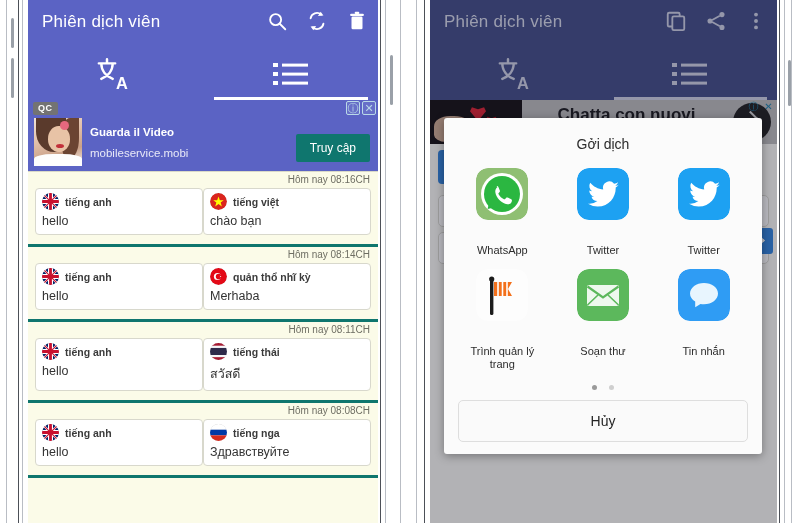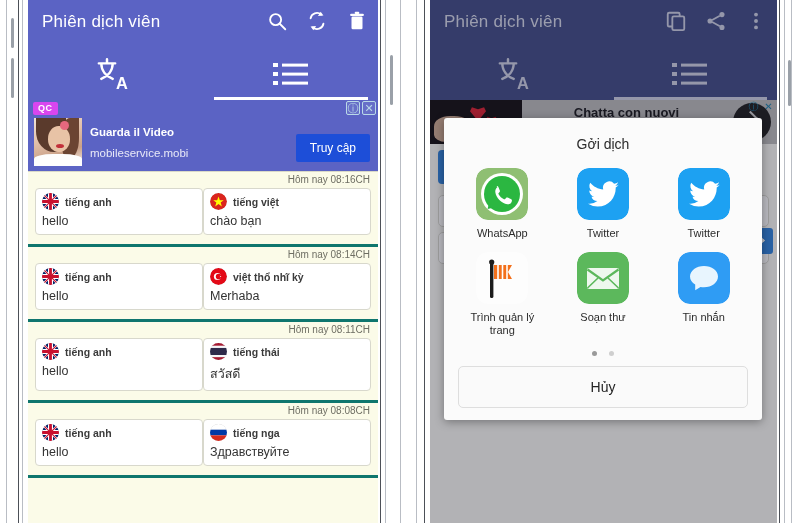--- a/index.html
+++ b/index.html
@@ -49,21 +49,21 @@
   .tab-underline { position: absolute; left: 6%; right: 6%; bottom: 0; height: 3px; background: #ffffff; }
   .tabs.rt .tab-underline { background: #c9ccdf; }
 
   
   .ad {
     position: relative; height: 72px; background: #5b63c4;
     border-bottom: 1px solid #d9d9c8;
   }
   .ad-qc {
     position: absolute; left: 5px; top: 2px;
-    background: #d946ef; color: #ffffff; font-size: 9px; font-weight: bold;
+    background: #737373; color: #ffffff; font-size: 9px; font-weight: bold;
     padding: 1px 5px 2px; border-radius: 2px; letter-spacing: .5px;
   }
   .ad-ctrl { position: absolute; right: 2px; top: 1px; display: flex; gap: 2px; }
   .ad-ctrl span {
     width: 14px; height: 14px; font-size: 11px; line-height: 13px; text-align: center;
     color: #b9d9e8; border: 1px solid #b9d9e8; border-radius: 2px; background: rgba(255,255,255,.08);
   }
   .ad-thumb {
     position: absolute; left: 6px; top: 18px; width: 48px; height: 48px;
     background: linear-gradient(160deg,#f0e2d6 0%,#e2bfa8 40%,#caa188 70%,#f7f2ef 100%);
@@ -71,21 +71,21 @@
   }
   .ad-thumb .hair { position: absolute; left: 2px; top: 0; width: 30px; height: 34px; background: #5a3a2c; border-radius: 0 0 40% 60%; }
   .ad-thumb .hair2 { position: absolute; right: 3px; top: 0; width: 18px; height: 40px; background: #6b4432; border-radius: 50% 0 50% 40%; }
   .ad-thumb .face { position: absolute; left: 14px; top: 8px; width: 22px; height: 26px; background: #e8c3a6; border-radius: 48%; }
   .ad-thumb .lips { position: absolute; left: 22px; top: 26px; width: 8px; height: 4px; background: #c2303a; border-radius: 50%; }
   .ad-thumb .flower { position: absolute; left: 26px; top: 3px; width: 9px; height: 9px; background: #e6687e; border-radius: 50%; }
   .ad-thumb .shoulder { position: absolute; left: 0; bottom: 0; width: 48px; height: 12px; background: #fdfdfd; border-radius: 40% 40% 0 0; }
   .ad-title { position: absolute; left: 62px; top: 26px; font-size: 11.5px; color: #ffffff; font-weight: bold; }
   .ad-url   { position: absolute; left: 62px; top: 47px; font-size: 11.5px; color: #e8e9f7; }
   .ad-cta {
-    position: absolute; right: 8px; top: 34px; background: #1d4ed8; color: #ffffff;
+    position: absolute; right: 8px; top: 34px; background: #0f766e; color: #ffffff;
     font-size: 12px; padding: 7px 14px; border-radius: 2px; white-space: nowrap;
   }
 
   
   .history { background: #fbfbe8; }
   .hgroup { padding: 0 0 2px; border-bottom: 3px solid #0f766e; }
   .hstamp { text-align: right; padding: 2px 8px 3px 0; font-size: 10px; color: #6e6e63; }
   .hrow { display: flex; padding: 0 7px 7px; justify-content: center; }
   .hcard {
     flex: 1; background: #ffffff; border: 1px solid #d8d8cc; border-radius: 4px;
@@ -99,21 +99,21 @@
   .htext { margin-top: 4px; font-size: 12.5px; color: #333333; }
 
   
   .rt-bg { position: relative; background: #f2f2ee; height: 423px; }
   .rt-ad { position: relative; height: 44px; background: #b6b6b6; overflow: hidden; }
   .rt-ad-img { position: absolute; left: 0; top: 0; width: 92px; height: 44px; background: #120d10; overflow: hidden; }
   .rt-ad-img .hand { position: absolute; left: 4px; top: 16px; width: 40px; height: 26px; background: #c9a68f; border-radius: 40% 50% 20% 30%; }
   .rt-ad-img .heart1 { position: absolute; left: 40px; top: 6px; width: 16px; height: 15px; background: #d62030; clip-path: polygon(50% 100%,0 35%,12% 8%,50% 22%,88% 8%,100% 35%); }
   .rt-ad-img .heart2 { position: absolute; left: 56px; top: 16px; width: 11px; height: 10px; background: #b5121f; clip-path: polygon(50% 100%,0 35%,12% 8%,50% 22%,88% 8%,100% 35%); }
   .rt-ad-txt { position: absolute; left: 96px; top: 5px; right: 50px; text-align: center;
-               font-size: 13px; font-weight: bold; color: #17171b; }
+               font-size: 17px; font-weight: bold; color: #17171b; }
   .rt-ad-circle { position: absolute; right: 6px; top: 3px; width: 38px; height: 38px; border-radius: 50%; background: #1d1d1d; }
   .rt-ad-circle .chev { position: absolute; left: 12px; top: 10px; width: 11px; height: 11px;
       border-top: 2px solid #cfcfcf; border-right: 2px solid #cfcfcf; transform: rotate(45deg); }
   .rt-ad-ctrl { position: absolute; right: 2px; top: 1px; display: flex; gap: 2px; }
   .rt-ad-ctrl span { width: 13px; height: 13px; font-size: 10px; line-height: 12px; text-align: center; color: #1b7ea8; }
 
   .rt-row { padding: 6px 8px; display: flex; gap: 8px; }
   .rt-chip { width: 48px; height: 34px; background: #2f7fd6; border-radius: 4px; position: relative; overflow: hidden; }
   .rt-chip .f { position: absolute; left: 8px; top: 7px; width: 19px; height: 19px; border-radius: 50%; overflow: hidden; }
   .rt-chip .f svg { width: 100%; height: 100%; }
@@ -126,21 +126,21 @@
   .scrim { position: absolute; left: 0; top: 0; width: 100%; height: 523px; background: rgba(30,30,50,.30); }
 
   
   .dialog {
     position: absolute; left: 14px; top: 118px; width: 318px;
     background: #fbfbfb; border-radius: 3px; box-shadow: 0 2px 10px rgba(0,0,0,.35);
     padding: 14px 0 12px;
   }
   .dlg-title { text-align: center; font-size: 14px; color: #2b2b2b; padding: 4px 0 16px; }
   .grid { display: grid; grid-template-columns: repeat(3,1fr); row-gap: 12px; padding: 0 8px; }
-  .app { display: flex; flex-direction: column; align-items: center; gap: 7px; }
+  .app { display: flex; flex-direction: column; align-items: center; gap: 24px; }
   .app-ic { width: 52px; height: 52px; border-radius: 12px; display: flex; align-items: center; justify-content: center; overflow: hidden; }
   .app-ic svg { width: 100%; height: 100%; display: block; }
   .app-label { font-size: 11px; color: #2c2c2c; text-align: center; line-height: 13px; max-width: 82px; }
   .dots { display: flex; justify-content: center; gap: 12px; padding: 14px 0 10px; }
   .dot { width: 5px; height: 5px; border-radius: 50%; background: #9a9a9a; }
   .dot.off { background: #cfcfcf; }
   .cancel {
     margin: 0 14px; height: 42px; border: 1px solid #dedede; border-radius: 5px; background: #fafafa;
     display: flex; align-items: center; justify-content: center; font-size: 14px; color: #242424;
   }
@@ -287,21 +287,21 @@
               <div class="hcard">
                 <div class="hlang">
                   <span class="flag">
                     <svg viewBox="0 0 24 24">
                       <circle cx="12" cy="12" r="12" fill="#e30a17"></circle>
                       <circle cx="10.5" cy="12" r="5" fill="#fff"></circle>
                       <circle cx="12.2" cy="12" r="4" fill="#e30a17"></circle>
                       <polygon points="16.2,12 13.6,13 15.2,10.8 15.2,13.2 13.6,11" fill="#fff"></polygon>
                     </svg>
                   </span>
-                  <span class="hlang-name">việt thổ nhĩ kỳ</span>
+                  <span class="hlang-name">quản thổ nhĩ kỳ</span>
                 </div>
                 <div class="htext">Merhaba</div>
               </div>
             </div>
           </div>
           <div class="hgroup">
             <div class="hstamp">Hôm nay 08:11CH</div>
             <div class="hrow">
               <div class="hcard">
                 <div class="hlang">

